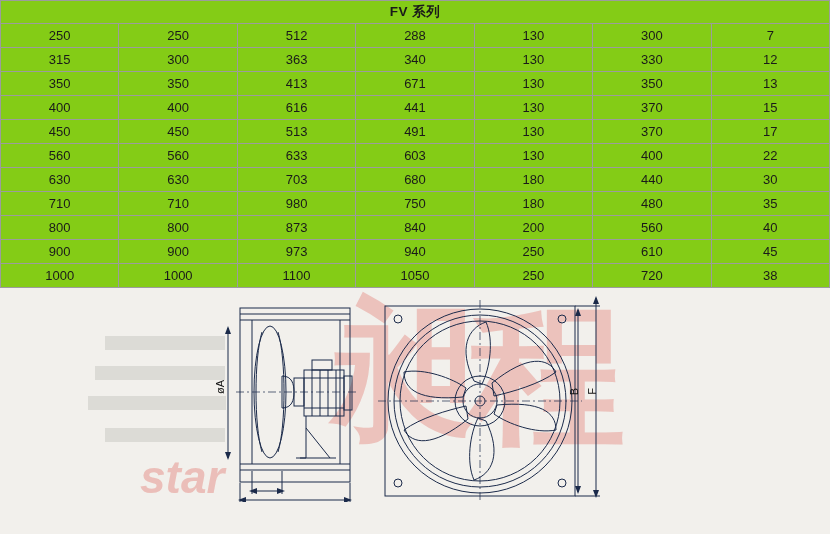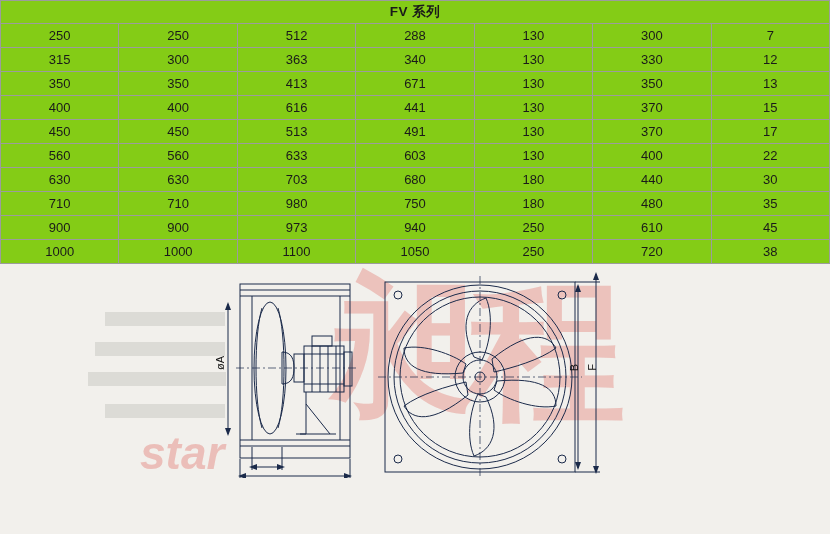--- a/index.html
+++ b/index.html
@@ -164,20 +164,29 @@
       <tr>
         <td>710</td>
         <td>710</td>
         <td>980</td>
         <td>750</td>
         <td>180</td>
         <td>480</td>
         <td>35</td>
       </tr>
       <tr>
+        <td>800</td>
+        <td>800</td>
+        <td>873</td>
+        <td>840</td>
+        <td>200</td>
+        <td>560</td>
+        <td>40</td>
+      </tr>
+      <tr>
         <td>900</td>
         <td>900</td>
         <td>973</td>
         <td>940</td>
         <td>250</td>
         <td>610</td>
         <td>45</td>
       </tr>
       <tr>
         <td>1000</td>

